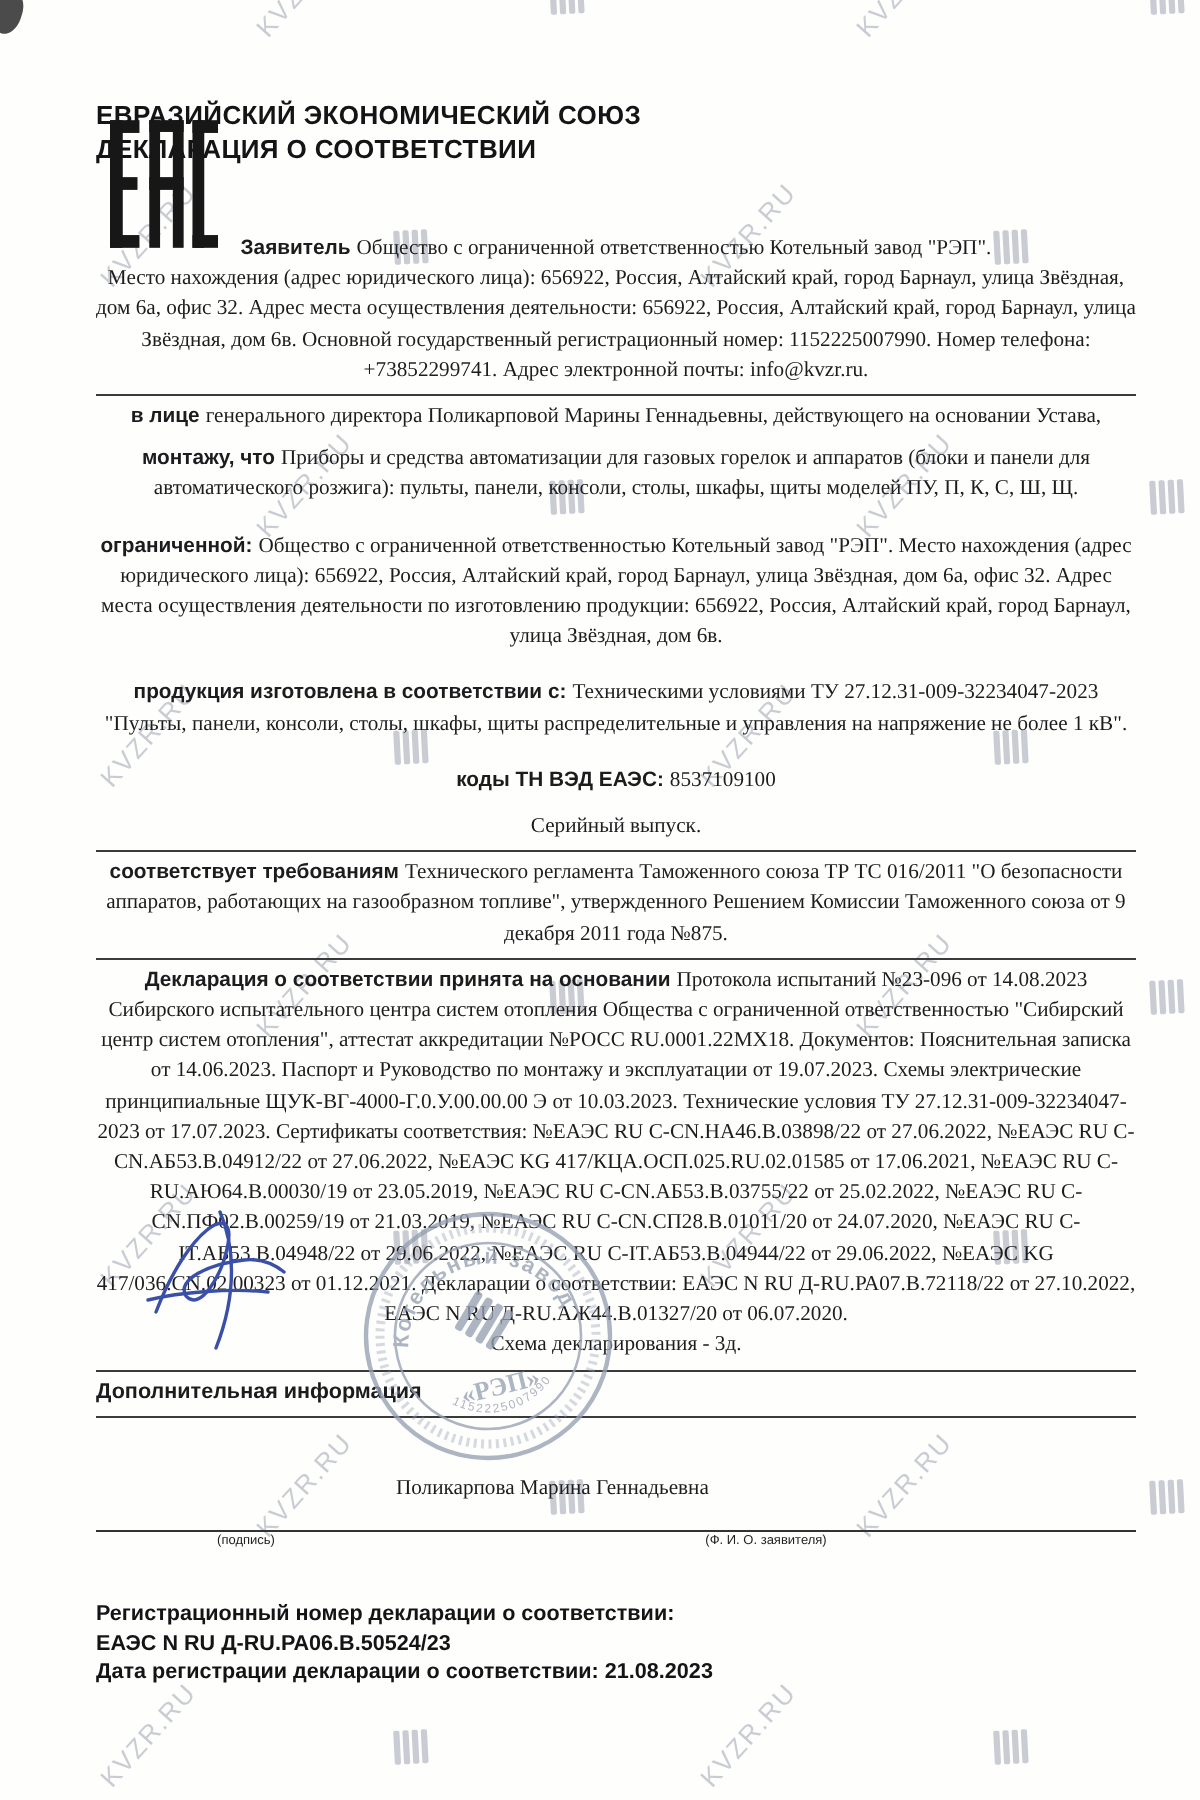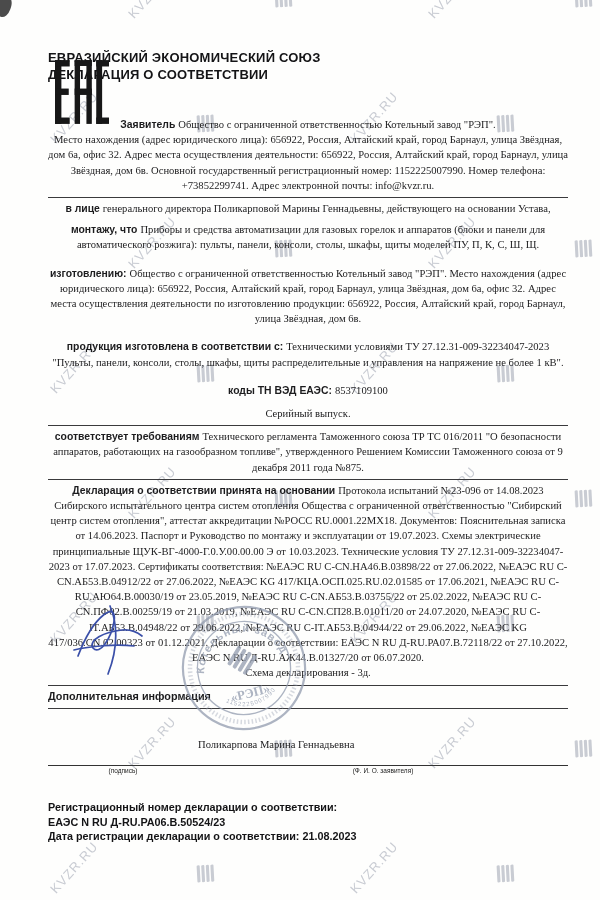--- a/index.html
+++ b/index.html
@@ -296,21 +296,21 @@
 
     <p class="para">
       <span class="lead">в лице</span><span>генерального директора Поликарповой Марины Геннадьевны, действующего на основании Устава,</span>
     </p>
 
     <p class="para mt6">
       <span class="lead">монтажу, что</span><span>Приборы и средства автоматизации для газовых горелок и аппаратов (блоки и панели для автоматического розжига): пульты, панели, консоли, столы, шкафы, щиты моделей ПУ, П, К, С, Ш, Щ.</span>
     </p>
 
     <p class="para mt13">
-      <span class="lead">изготовлению:</span><span>Общество с ограниченной ответственностью Котельный завод "РЭП". Место нахождения (адрес юридического лица): 656922, Россия, Алтайский край, город Барнаул, улица Звёздная, дом 6а, офис 32. Адрес места осуществления деятельности по изготовлению продукции: 656922, Россия, Алтайский край, город Барнаул, улица Звёздная, дом 6в.</span>
+      <span class="lead">ограниченной:</span><span>Общество с ограниченной ответственностью Котельный завод "РЭП". Место нахождения (адрес юридического лица): 656922, Россия, Алтайский край, город Барнаул, улица Звёздная, дом 6а, офис 32. Адрес места осуществления деятельности по изготовлению продукции: 656922, Россия, Алтайский край, город Барнаул, улица Звёздная, дом 6в.</span>
     </p>
 
     <p class="para mt13">
       <span class="lead">продукция изготовлена в соответствии с:</span><span>Техническими условиями ТУ 27.12.31-009-32234047-2023 "Пульты, панели, консоли, столы, шкафы, щиты распределительные и управления на напряжение не более 1 кВ".</span>
     </p>
 
     <p class="para mt13">
       <span class="lead">коды ТН ВЭД ЕАЭС:</span><span>8537109100</span>
     </p>
 

